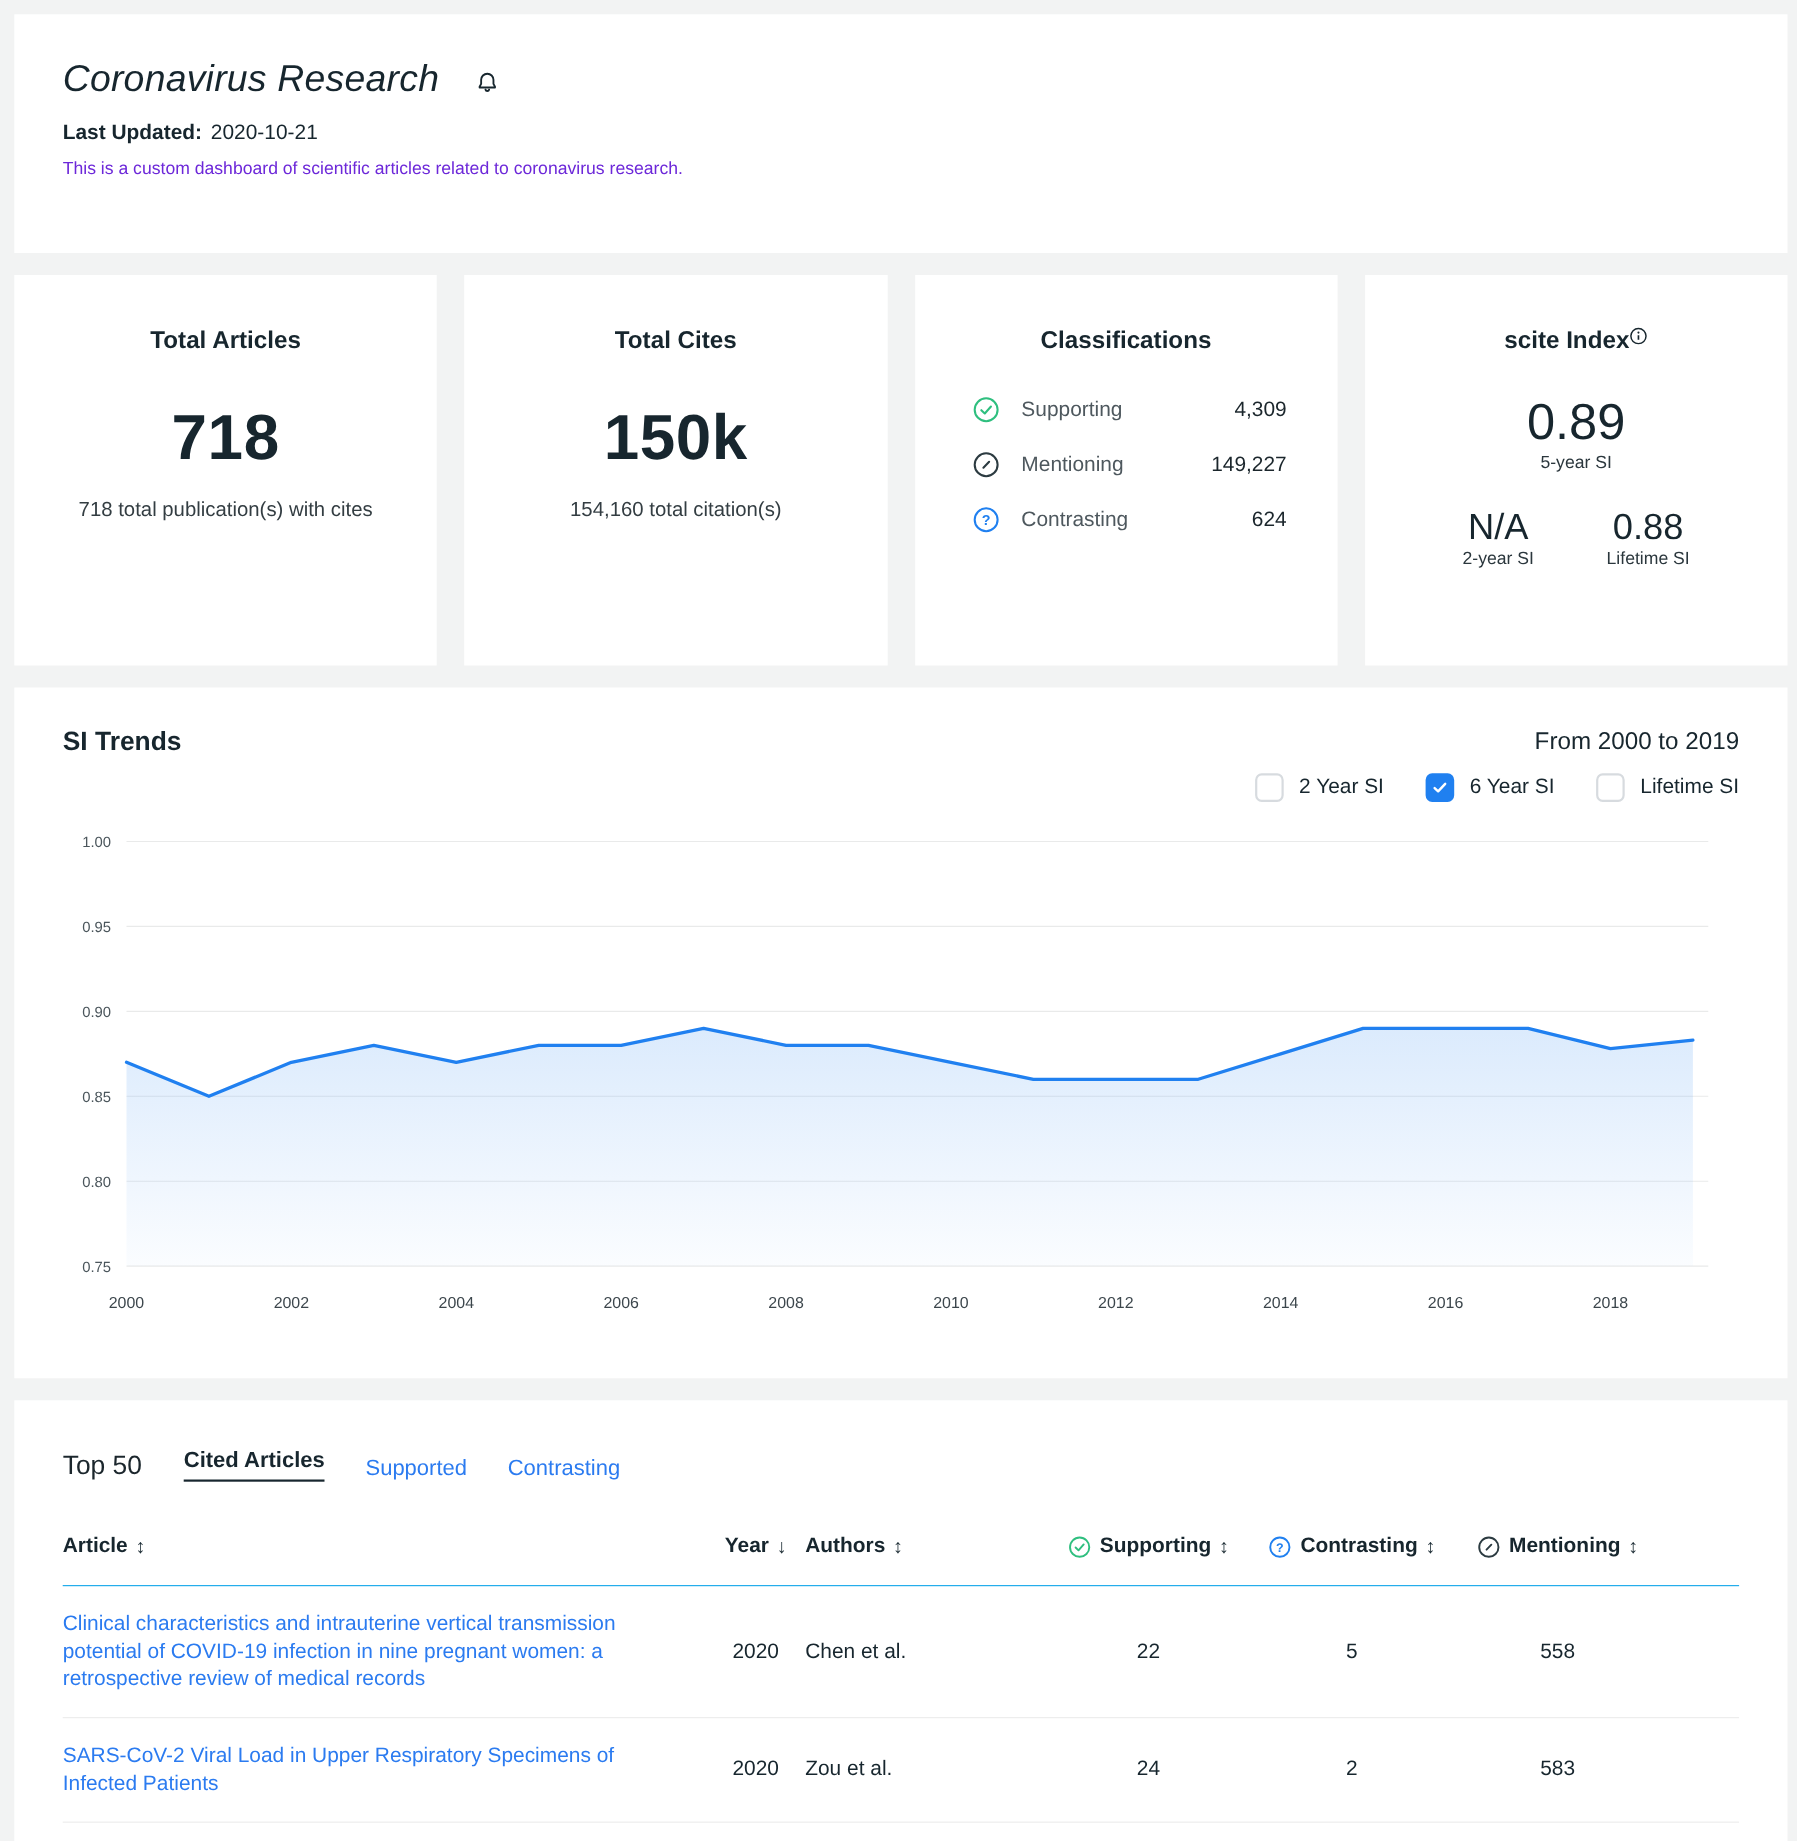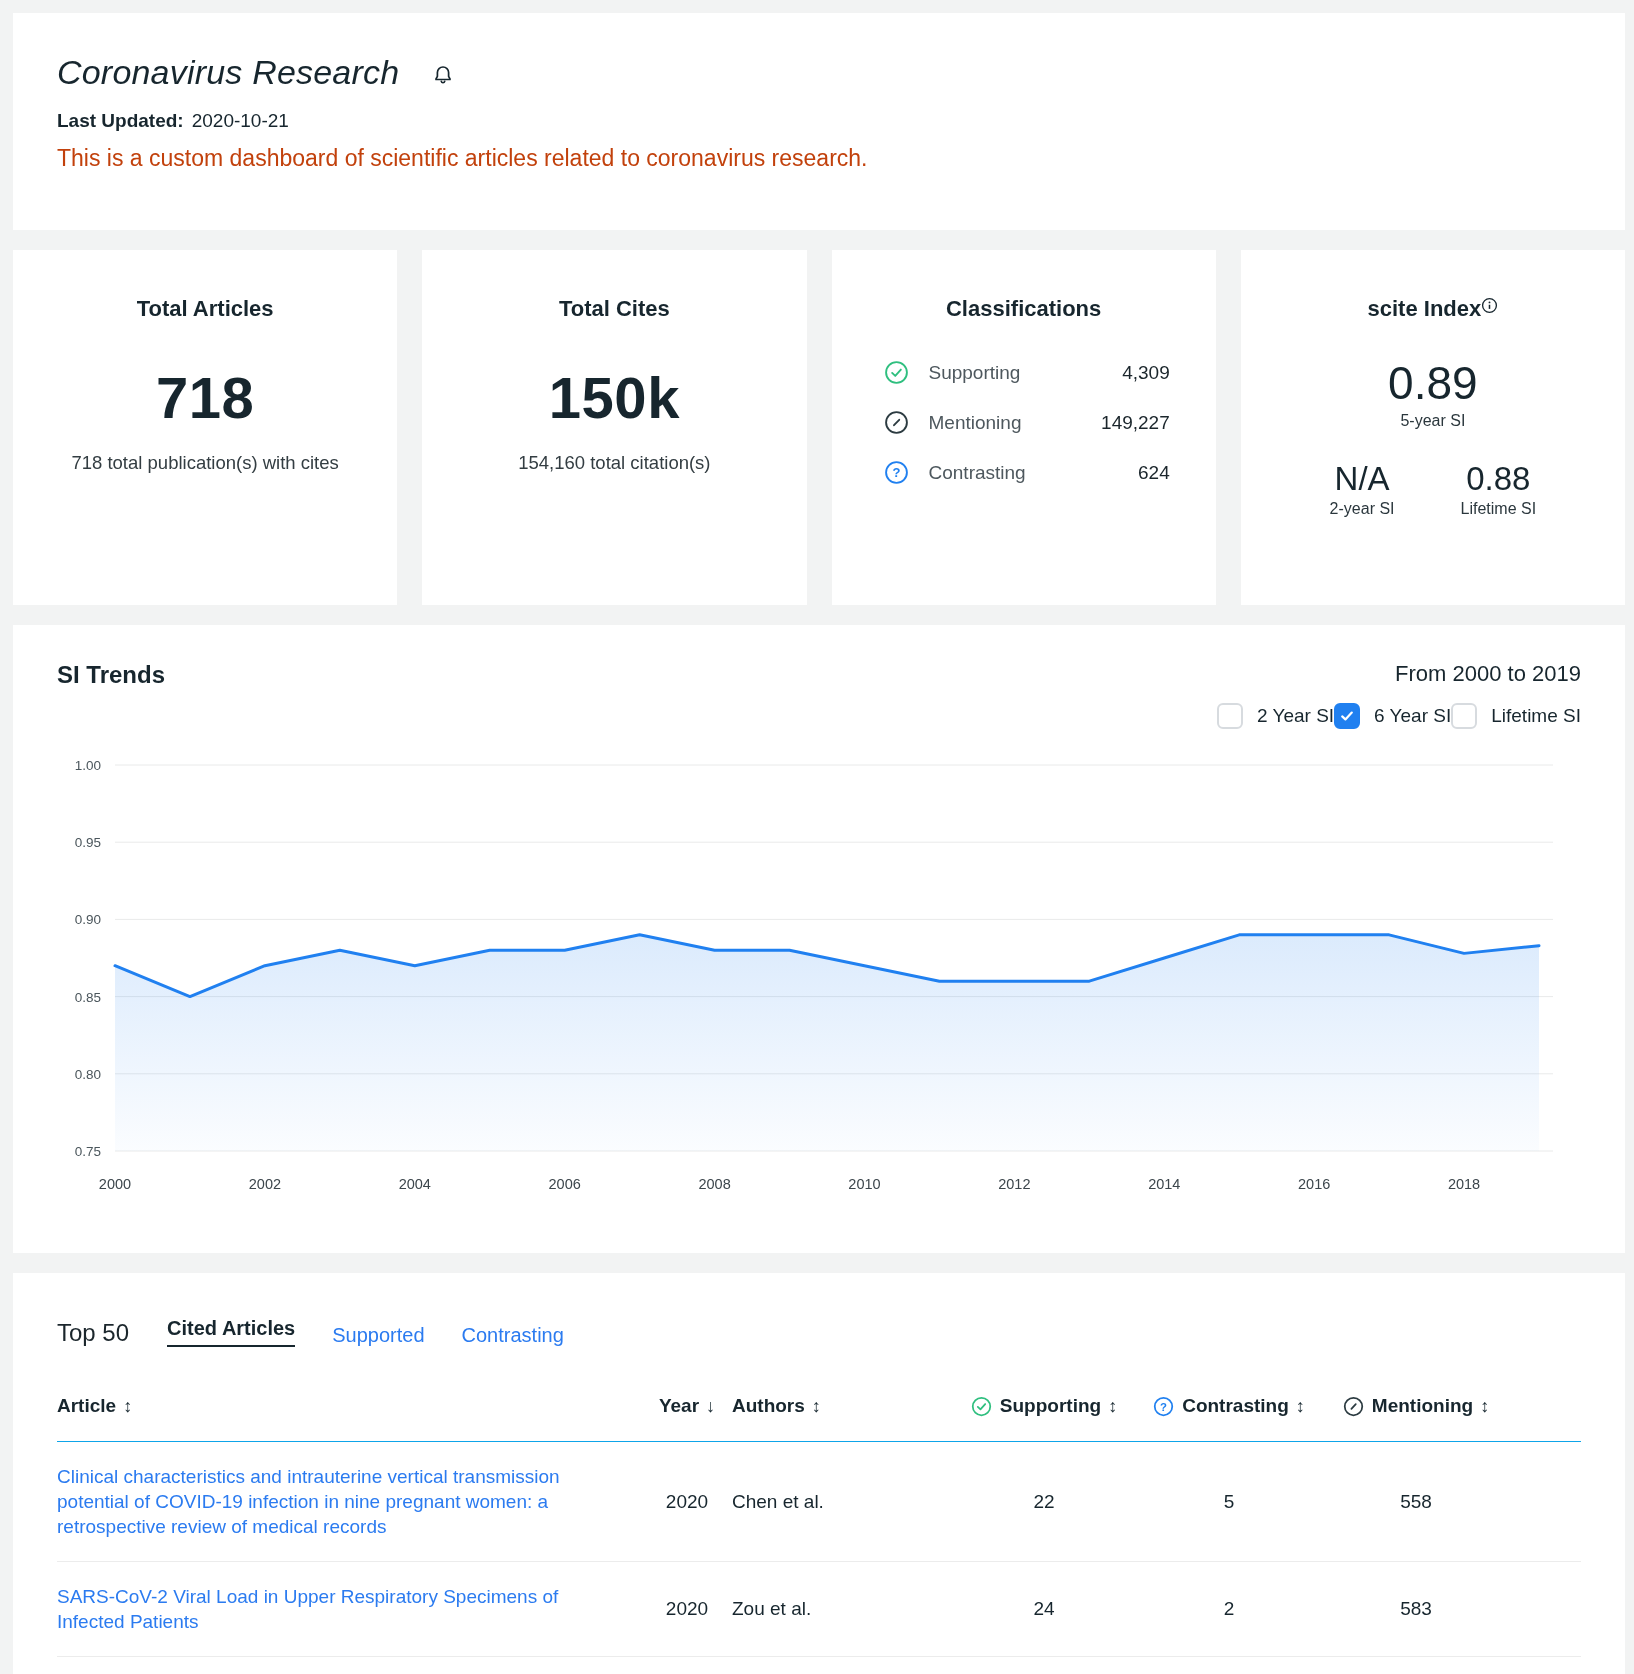--- a/index.html
+++ b/index.html
@@ -13,21 +13,21 @@
   .content { width:1612px; }
   .card { background:#ffffff; }
 
   
   .header-card { padding:40px 44px 38px 44px; height:217px; margin-bottom:20px; }
   .title-row { display:flex; align-items:center; gap:32px; }
   .page-title { font-size:34px; font-style:italic; font-weight:500; letter-spacing:.2px; }
   .bell { width:24px; height:24px; margin-top:4px; cursor:pointer; }
   .updated-row { margin-top:18px; font-size:19px; }
   .updated-label { font-weight:bold; margin-right:8px; }
-  .description { margin-top:13px; font-size:23px; color:#c2410c; }
+  .description { margin-top:13px; font-size:16px; color:#6d28d9; }
 
   
   .stats-grid { display:grid; grid-template-columns:repeat(4,1fr); gap:25px; margin-bottom:20px; }
   .stat-card { height:355px; padding:46px 30px 0 30px; text-align:center; }
   .stat-title { font-size:22px; font-weight:bold; }
   .stat-value { font-size:58px; font-weight:bold; margin-top:42px; letter-spacing:.5px; }
   .stat-sub { font-size:18.5px; margin-top:20px; color:#333d42; max-width:280px; margin-left:auto; margin-right:auto; line-height:1.35; }
 
   .class-rows { margin-top:38px; padding:0 16px 0 22px; }
   .class-row { display:flex; align-items:center; margin-bottom:25px; }
@@ -40,21 +40,21 @@
   .si-secondary { display:flex; justify-content:center; gap:66px; margin-top:30px; }
   .si-sec-value { font-size:33px; }
   .si-sec-label { font-size:16px; margin-top:2px; color:#2b373d; }
   .info-icon { width:17px; height:17px; vertical-align:2px; cursor:pointer; }
 
   
   .trends-card { height:628px; padding:36px 44px 0 44px; margin-bottom:20px; }
   .trends-head { display:flex; justify-content:space-between; align-items:flex-start; }
   .trends-title { font-size:24px; font-weight:bold; }
   .trends-range { font-size:22px; text-align:right; }
-  .checkbox-row { display:flex; justify-content:flex-end; margin-top:16px; align-items:center; }
+  .checkbox-row { display:flex; justify-content:flex-end; gap:38px; margin-top:16px; align-items:center; }
   .checkbox-item { display:flex; align-items:center; gap:14px; }
   .checkbox { width:26px; height:26px; border-radius:6px; border:2px solid #d7dbdf; background:#fff; cursor:pointer; display:flex; align-items:center; justify-content:center; }
   .checkbox.checked { border-color:#2080f0; background:#2080f0; }
   .checkbox svg { display:none; }
   .checkbox.checked svg { display:block; }
   .checkbox-label { font-size:19px; }
   .chart-wrap { margin-top:22px; }
 
   
   .table-card { padding:44px 44px 0 44px; min-height:420px; }

